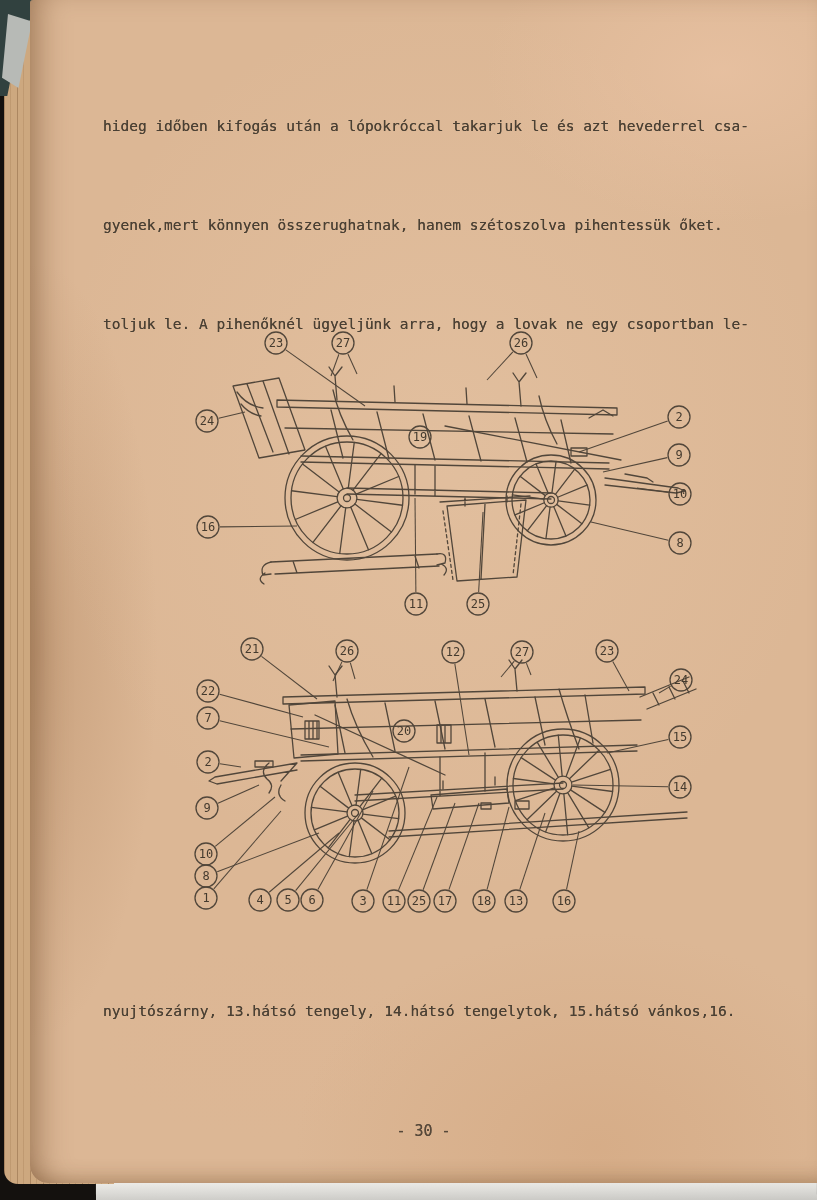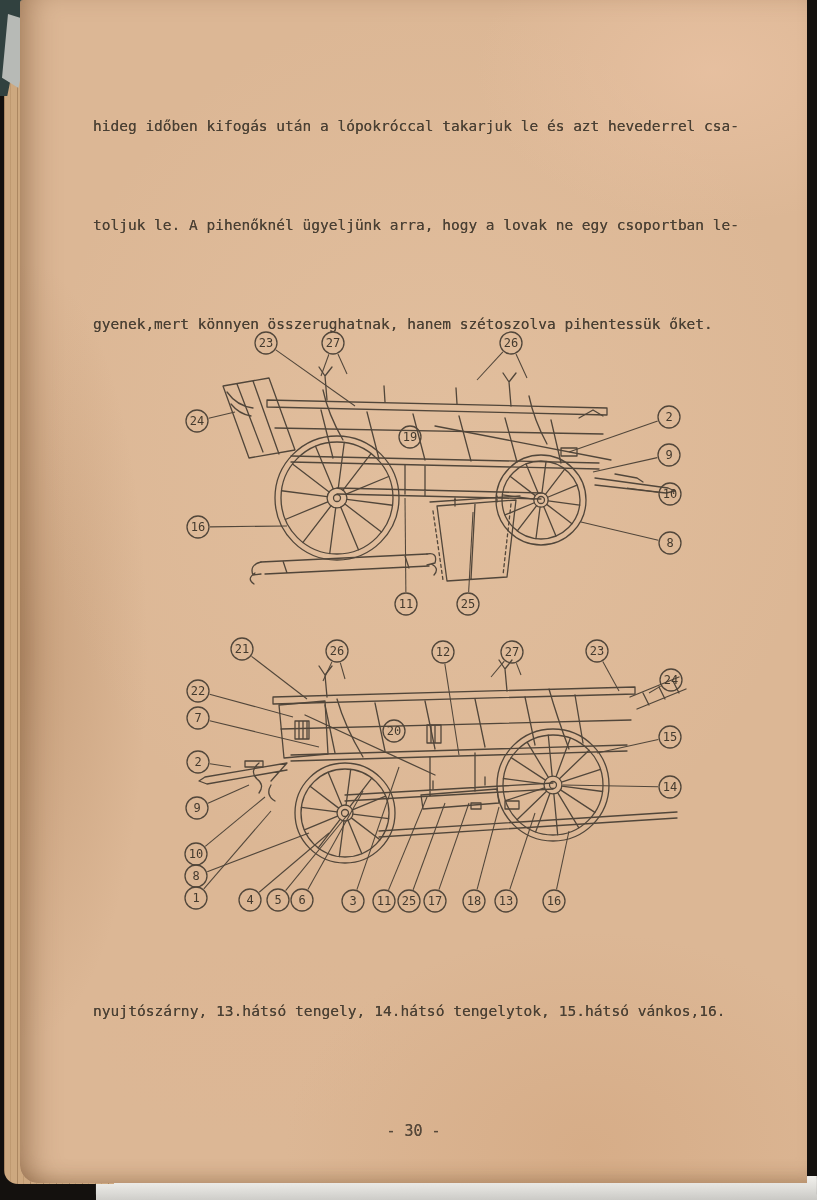--- a/index.html
+++ b/index.html
@@ -30,21 +30,21 @@
     background:#31413f;
     clip-path:polygon(0 0,100% 0,40% 30%,14% 100%,0 100%);
   }
   .corner-gray{
     position:absolute;left:2px;top:14px;width:30px;height:74px;
     background:#b7bab6;
     clip-path:polygon(20% 0,100% 10%,55% 100%,0 86%);
   }
   
   .page{
-    position:absolute;left:20px;top:0;width:787px;height:1183px;
+    position:absolute;left:30px;top:0;width:787px;height:1183px;
     background-color:#dcb795;
     background-image:
       radial-gradient(ellipse 340px 220px at 88% 6%, rgba(238,198,168,0.55), rgba(0,0,0,0) 70%),
       radial-gradient(ellipse 420px 300px at 72% 97%, rgba(205,156,114,0.38), rgba(0,0,0,0) 72%),
       radial-gradient(ellipse 560px 640px at 52% 38%, rgba(238,208,178,0.30), rgba(0,0,0,0) 70%),
       radial-gradient(ellipse 160px 520px at 1% 55%, rgba(150,105,66,0.28), rgba(0,0,0,0) 75%),
       radial-gradient(ellipse 240px 140px at 30% 88%, rgba(222,182,148,0.40), rgba(0,0,0,0) 70%);
     box-shadow:inset 22px 0 30px -14px rgba(110,72,40,0.50),
                inset 0 -14px 18px -10px rgba(120,85,50,0.35);
     border-radius:3px 0 0 18px;
@@ -79,22 +79,22 @@
 
   <div class="under-page"></div>
   <div class="page-stack"></div>
   <div class="corner-dark"></div>
   <div class="corner-gray"></div>
 
   <div class="page">
 
     <div class="tw para">
       <div>hideg időben kifogás után a lópokróccal takarjuk le és azt hevederrel csa-</div>
+      <div>gyenek,mert könnyen összerughatnak, hanem szétoszolva pihentessük őket.</div>
       <div>toljuk le. A pihenőknél ügyeljünk arra, hogy a lovak ne egy csoportban le-</div>
-      <div>gyenek,mert könnyen összerughatnak, hanem szétoszolva pihentessük őket.</div>
     </div>
 
     <div class="tw heading">
     </div>
 
     <svg id="fig1" class="fig" viewBox="0 0 520 290">
       <g class="art">
         <g>
             <circle cx="162" cy="168" r="62"></circle>
             <circle cx="162" cy="168" r="56"></circle>

